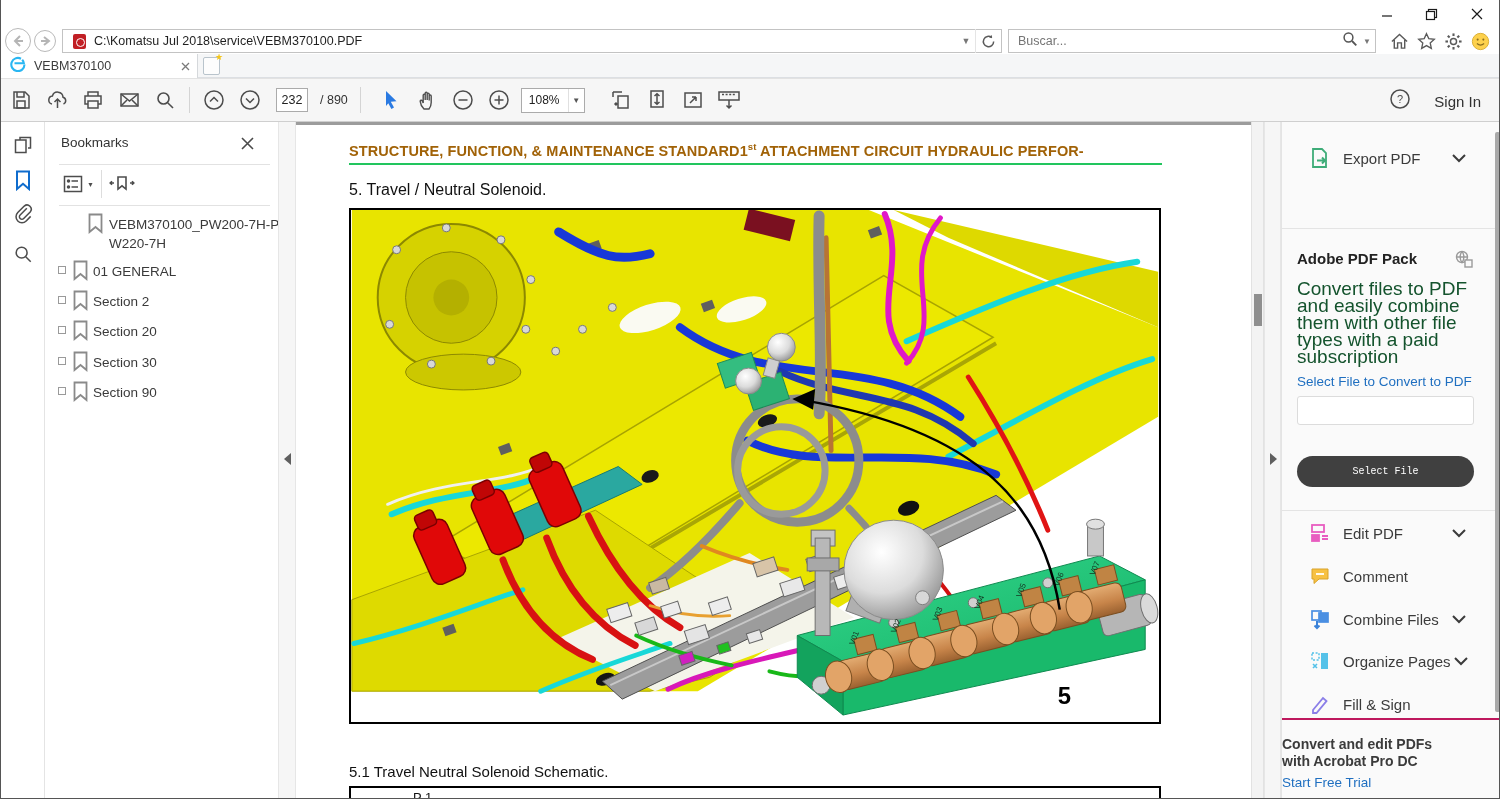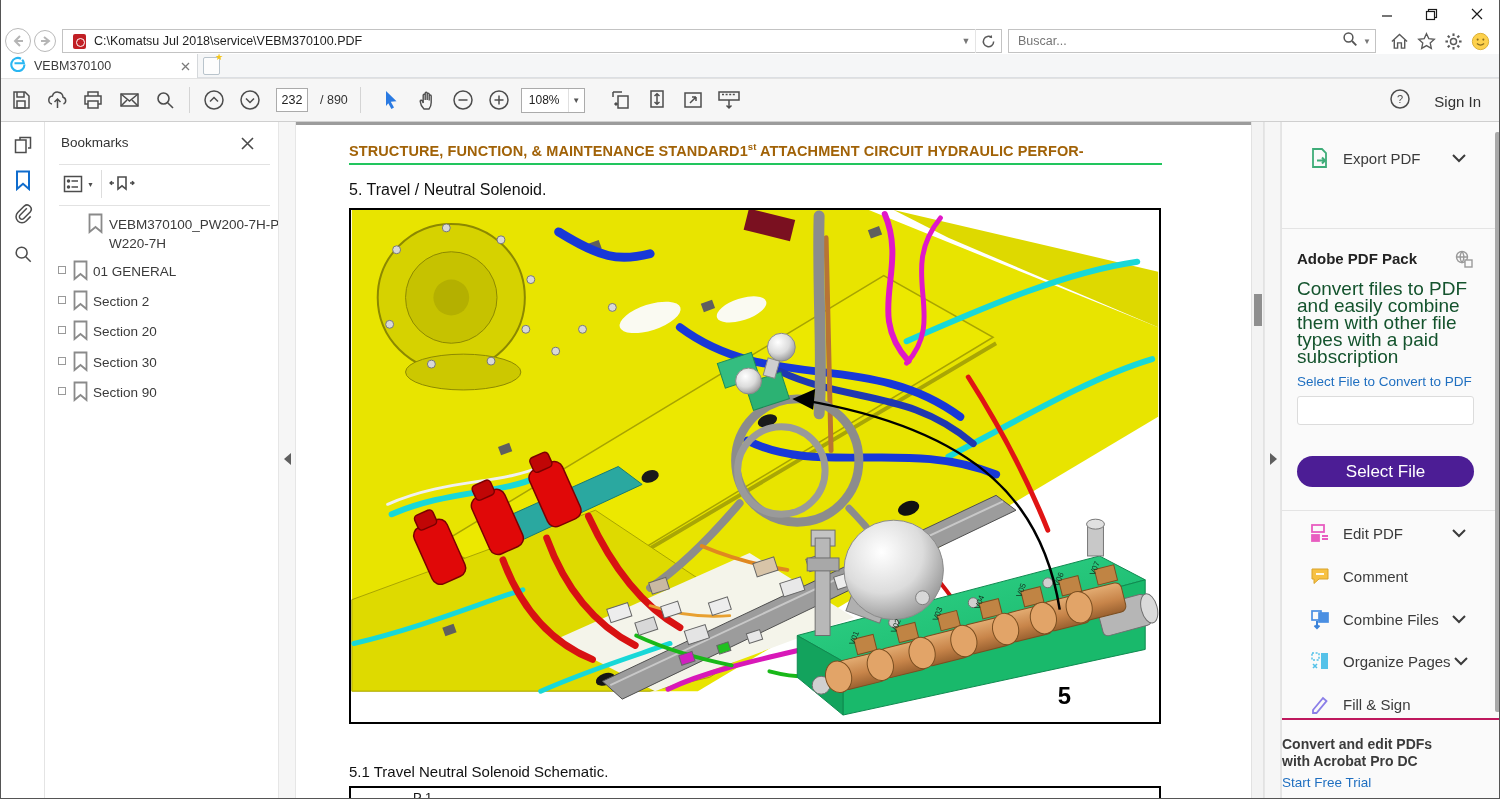--- a/index.html
+++ b/index.html
@@ -91,21 +91,21 @@
   .tool-row{position:absolute;left:0;width:100%;height:34px;display:flex;align-items:center;}
   .tool-icon{width:22px;height:22px;margin-left:27px;display:flex;align-items:center;justify-content:center;flex:0 0 auto;}
   .tool-label{font-size:15px;color:#3b3b3b;margin-left:12px;flex:1;white-space:nowrap;}
   .tool-chev{width:20px;margin-right:32px;display:flex;justify-content:center;flex:0 0 auto;}
   .panel-div{position:absolute;left:0;width:100%;height:1px;background:#e4e4e4;}
   .pack-title{position:absolute;left:15px;top:128px;font-size:15px;font-weight:bold;color:#222;}
   .pack-icon{position:absolute;right:27px;top:127px;}
   .pack-desc{position:absolute;left:15px;top:158px;width:182px;font-size:19px;line-height:17px;color:#14532d;}
   .pack-link{position:absolute;left:15px;top:252px;font-size:13.5px;color:#1f6fc0;}
   .pack-input{position:absolute;left:15px;top:274px;width:177px;height:29px;border:1px solid #dcdcdc;border-radius:3px;background:#fff;outline:none;font-family:inherit;}
-  .select-file-btn{position:absolute;left:15px;top:334px;width:177px;height:31px;border:none;border-radius:16px;background:#4c1d95;color:#fff;font-size:17px;font-family:Liberation Sans, sans-serif;}
+  .select-file-btn{position:absolute;left:15px;top:334px;width:177px;height:31px;border:none;border-radius:16px;background:#404040;color:#fff;font-size:10px;font-family:Liberation Mono, monospace;}
   .promo{position:absolute;left:0;top:596px;width:100%;height:81px;background:#fafafa;border-top:2px solid #be185d;text-align:left;}
   .promo-t{font-size:14px;font-weight:bold;color:#3b3b3b;line-height:17px;}
   .promo-link{display:inline-block;margin-top:5px;font-size:13.5px;color:#1f6fc0;}
   .panel-thumb{position:absolute;right:1px;top:10px;width:5px;height:580px;background:#a9a9a9;border-radius:2px;}
 </style>
 </head>
 <body>
 
 <div class="window">
 

